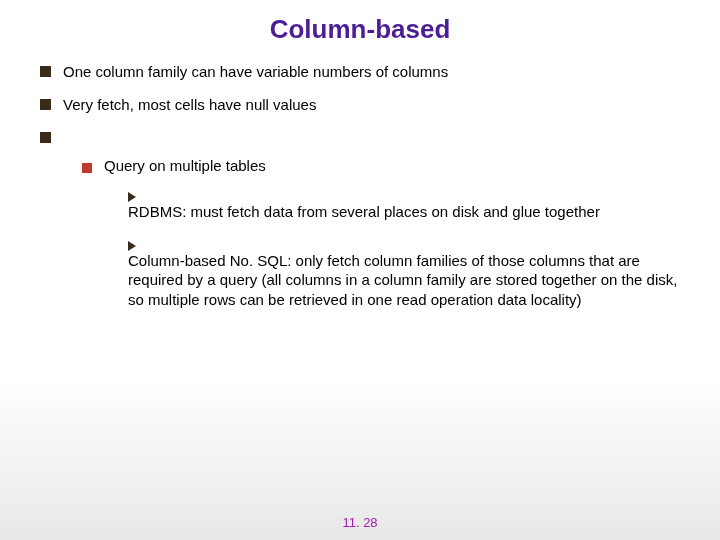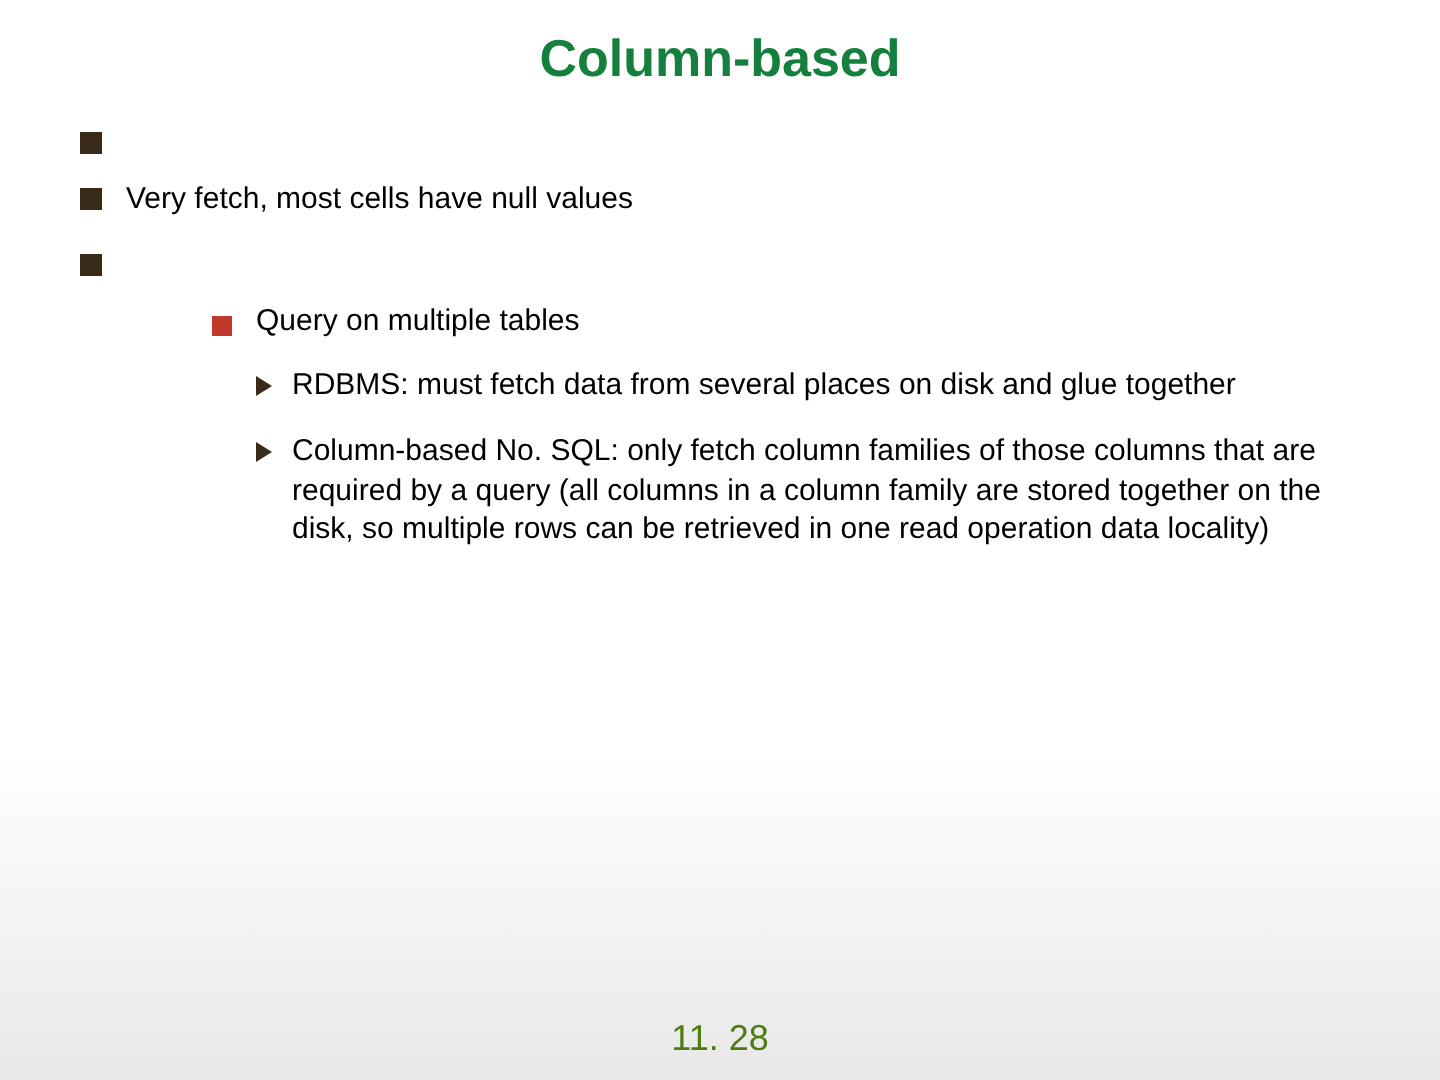--- a/index.html
+++ b/index.html
@@ -9,21 +9,21 @@
     height: 540px;
     font-family: Arial, Helvetica, sans-serif;
     background: linear-gradient(to bottom, #ffffff 0%, #ffffff 70%, #e8e8e8 100%);
     position: relative;
     overflow: hidden;
   }
   .title {
     text-align: center;
     font-size: 26px;
     font-weight: bold;
-    color: #15803d;
+    color: #4c1d95;
     padding-top: 14px;
     padding-bottom: 18px;
   }
   .content {
     padding: 0 30px 0 40px;
   }
   .l1 {
     display: flex;
     align-items: flex-start;
     margin-bottom: 14px;
@@ -34,70 +34,72 @@
     flex: 0 0 auto;
     width: 11px;
     height: 11px;
     background: #3a2a1a;
     margin-top: 3px;
     margin-right: 12px;
   }
   .l2 {
     display: flex;
     align-items: center;
-    margin-left: 66px;
+    margin-left: 42px;
     margin-bottom: 12px;
     font-size: 15px;
     line-height: 1.25;
   }
   .l2 .bullet-disc {
     flex: 0 0 auto;
     width: 10px;
     height: 10px;
     background: #c0392b;
     margin-top: 4px;
     margin-right: 12px;
   }
   .l3 {
     display: flex;
     align-items: flex-start;
     margin-left: 88px;
     margin-bottom: 14px;
     font-size: 15px;
     line-height: 1.3;
+    flex-direction: column;
   }
   .l3 .bullet-tri {
     flex: 0 0 auto;
     width: 0;
     height: 0;
     border-top: 5px solid transparent;
     border-bottom: 5px solid transparent;
     border-left: 8px solid #3a2a1a;
     margin-top: 5px;
     margin-right: 10px;
   }
   .slide-number {
     position: absolute;
     bottom: 10px;
     left: 0;
     right: 0;
     text-align: center;
-    font-size: 18px;
-    color: #4d7c0f;
+    font-size: 13px;
+    color: #a21caf;
   }
 </style>
 </head>
 <body>
 
 <div class="title">Column-based</div>
 
 <div class="content">
 
   <div class="l1">
     <span class="bullet-square"></span>
+    <span>One column family can have variable numbers of columns</span>
   </div>
 
 
   <div class="l1">
     <span class="bullet-square"></span>
     <span>Very fetch, most cells have null values</span>
   </div>
 
   <div class="l1">
     <span class="bullet-square"></span>

